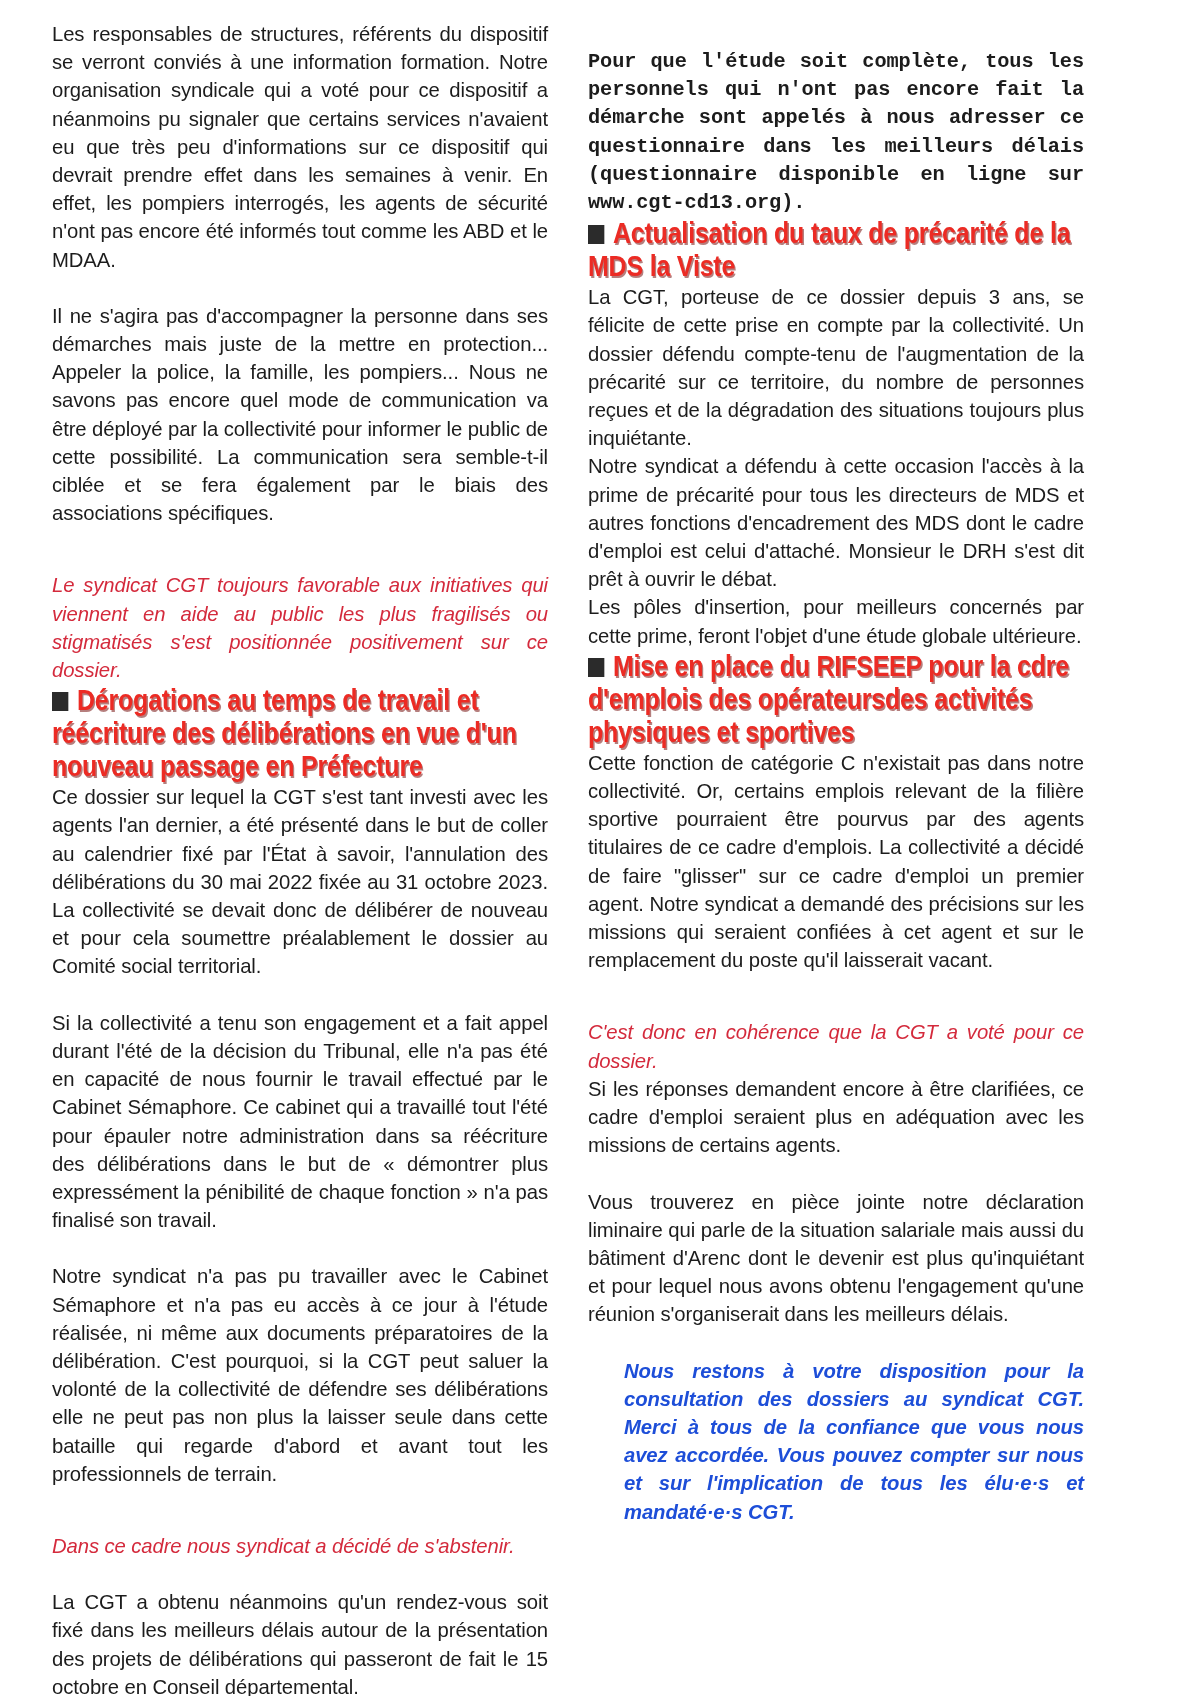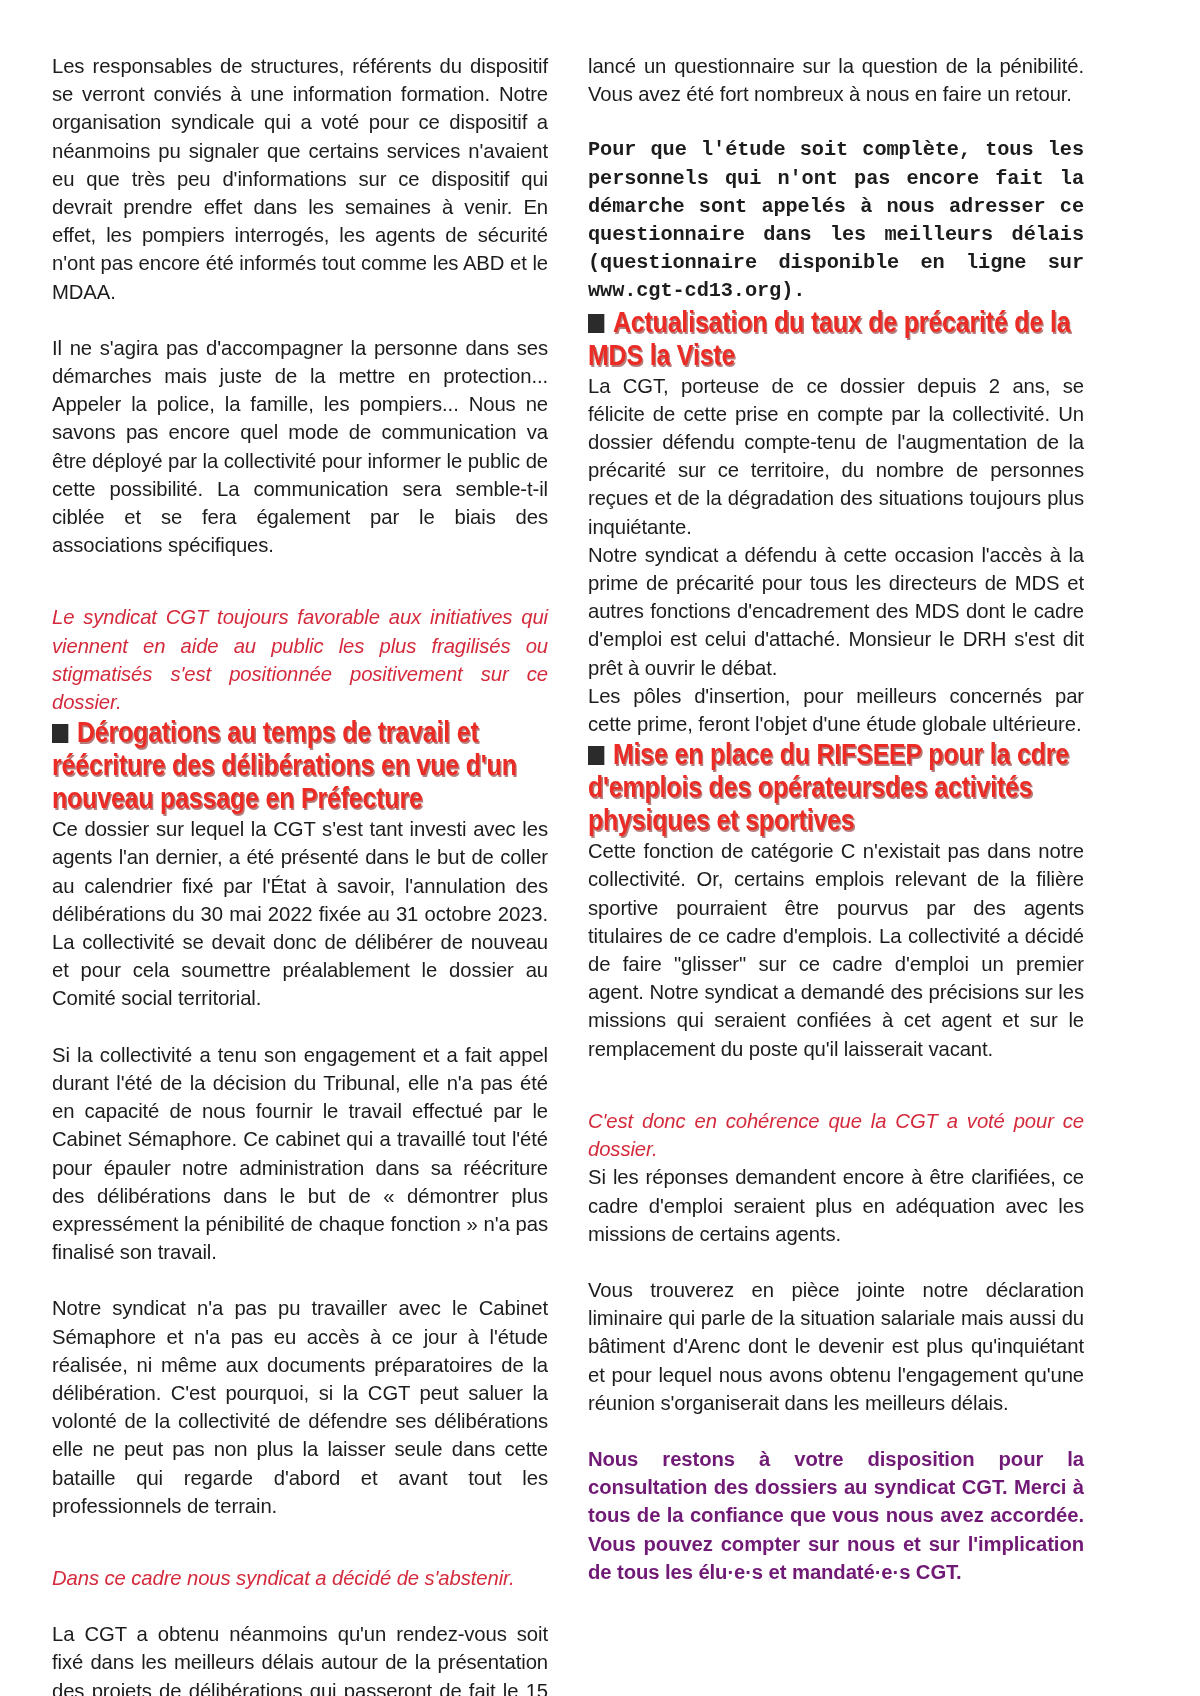--- a/index.html
+++ b/index.html
@@ -13,21 +13,21 @@
     font-family: "Liberation Sans", sans-serif;
     color: #1a1a1a;
     overflow: hidden;
   }
   .page {
     position: relative;
     width: 1200px;
     height: 1696px;
     background: #ffffff;
     box-sizing: border-box;
-    padding: 52px 52px 20px 52px;
+    padding: 20px 52px 20px 52px;
   }
   .columns {
     display: flex;
     gap: 40px;
     height: 100%;
   }
   .col {
     width: 496px;
     flex: 0 0 496px;
   }
@@ -52,22 +52,24 @@
     font-weight: bold;
     font-family: Liberation Mono, monospace;
   }
   p.red-italic {
     color: #d42a3c;
     font-style: italic;
     font-weight: normal;
     margin-top: 44px;
   }
   p.red-italic-bold {
-    color: #701a75;
+    color: #1d4ed8;
+    font-style: italic;
     font-weight: bold;
+    margin-left: 36px;
   }
   h2.section-head {
     margin: 0;
     font-family: "Liberation Sans Narrow", "Liberation Sans", sans-serif;
     font-size: 29px;
     line-height: 33px;
     font-weight: bold;
     color: #ec2b24;
     letter-spacing: -0.2px;
     text-shadow: 1.6px 1.6px 0 rgba(120, 20, 18, 0.55);
@@ -118,29 +120,28 @@
       <p class="body-text red-italic tight">Dans ce cadre nous syndicat a décidé de s'abstenir.</p>
 
       <p class="body-text gap">La CGT a obtenu néanmoins qu'un rendez-vous soit fixé dans les meilleurs délais autour de la présentation des projets de délibérations qui passeront de fait le 15 octobre en Conseil départemental.</p>
 
       <p class="body-text last-left gap">Le syndicat CGT, en intersyndicale avec la FSU, rencontrera le Préfet en fin de mois et dans ce cadre a</p>
 
     </div>
 
     <div class="col">
 
-      <p class="body-text">lancé un questionnaire sur la question de la pénibilité. Vous avez été fort nombreux à nous en faire un retour.</p>
 
       <p class="body-text bold gap">Pour que l'étude soit complète, tous les personnels qui n'ont pas encore fait la démarche sont appelés à nous adresser ce questionnaire dans les meilleurs délais (questionnaire disponible en ligne sur www.cgt-cd13.org).</p>
 
       <h2 class="section-head head-gap-before">
         <span class="bullet"></span><span>Actualisation du taux de précarité de la MDS la Viste</span>
       </h2>
 
-      <p class="body-text head-gap-after">La CGT, porteuse de ce dossier depuis 2 ans, se félicite de cette prise en compte par la collectivité. Un dossier défendu compte-tenu de l'augmentation de la précarité sur ce territoire, du nombre de personnes reçues et de la dégradation des situations toujours plus inquiétante.</p>
+      <p class="body-text head-gap-after">La CGT, porteuse de ce dossier depuis 3 ans, se félicite de cette prise en compte par la collectivité. Un dossier défendu compte-tenu de l'augmentation de la précarité sur ce territoire, du nombre de personnes reçues et de la dégradation des situations toujours plus inquiétante.</p>
 
       <p class="body-text tight">Notre syndicat a défendu à cette occasion l'accès à la prime de précarité pour tous les directeurs de MDS et autres fonctions d'encadrement des MDS dont le cadre d'emploi est celui d'attaché. Monsieur le DRH s'est dit prêt à ouvrir le débat.</p>
 
       <p class="body-text tight">Les pôles d'insertion, pour meilleurs concernés par cette prime, feront l'objet d'une étude globale ultérieure.</p>
 
       <h2 class="section-head head-gap-before">
         <span class="bullet"></span><span>Mise en place du RIFSEEP pour la cdre d'emplois des opérateursdes activités physiques et sportives</span>
       </h2>
 
       <p class="body-text head-gap-after">Cette fonction de catégorie C n'existait pas dans notre collectivité. Or, certains emplois relevant de la filière sportive pourraient être pourvus par des agents titulaires de ce cadre d'emplois. La collectivité a décidé de faire "glisser" sur ce cadre d'emploi un premier agent. Notre syndicat a demandé des précisions sur les missions qui seraient confiées à cet agent et sur le remplacement du poste qu'il laisserait vacant.</p>

